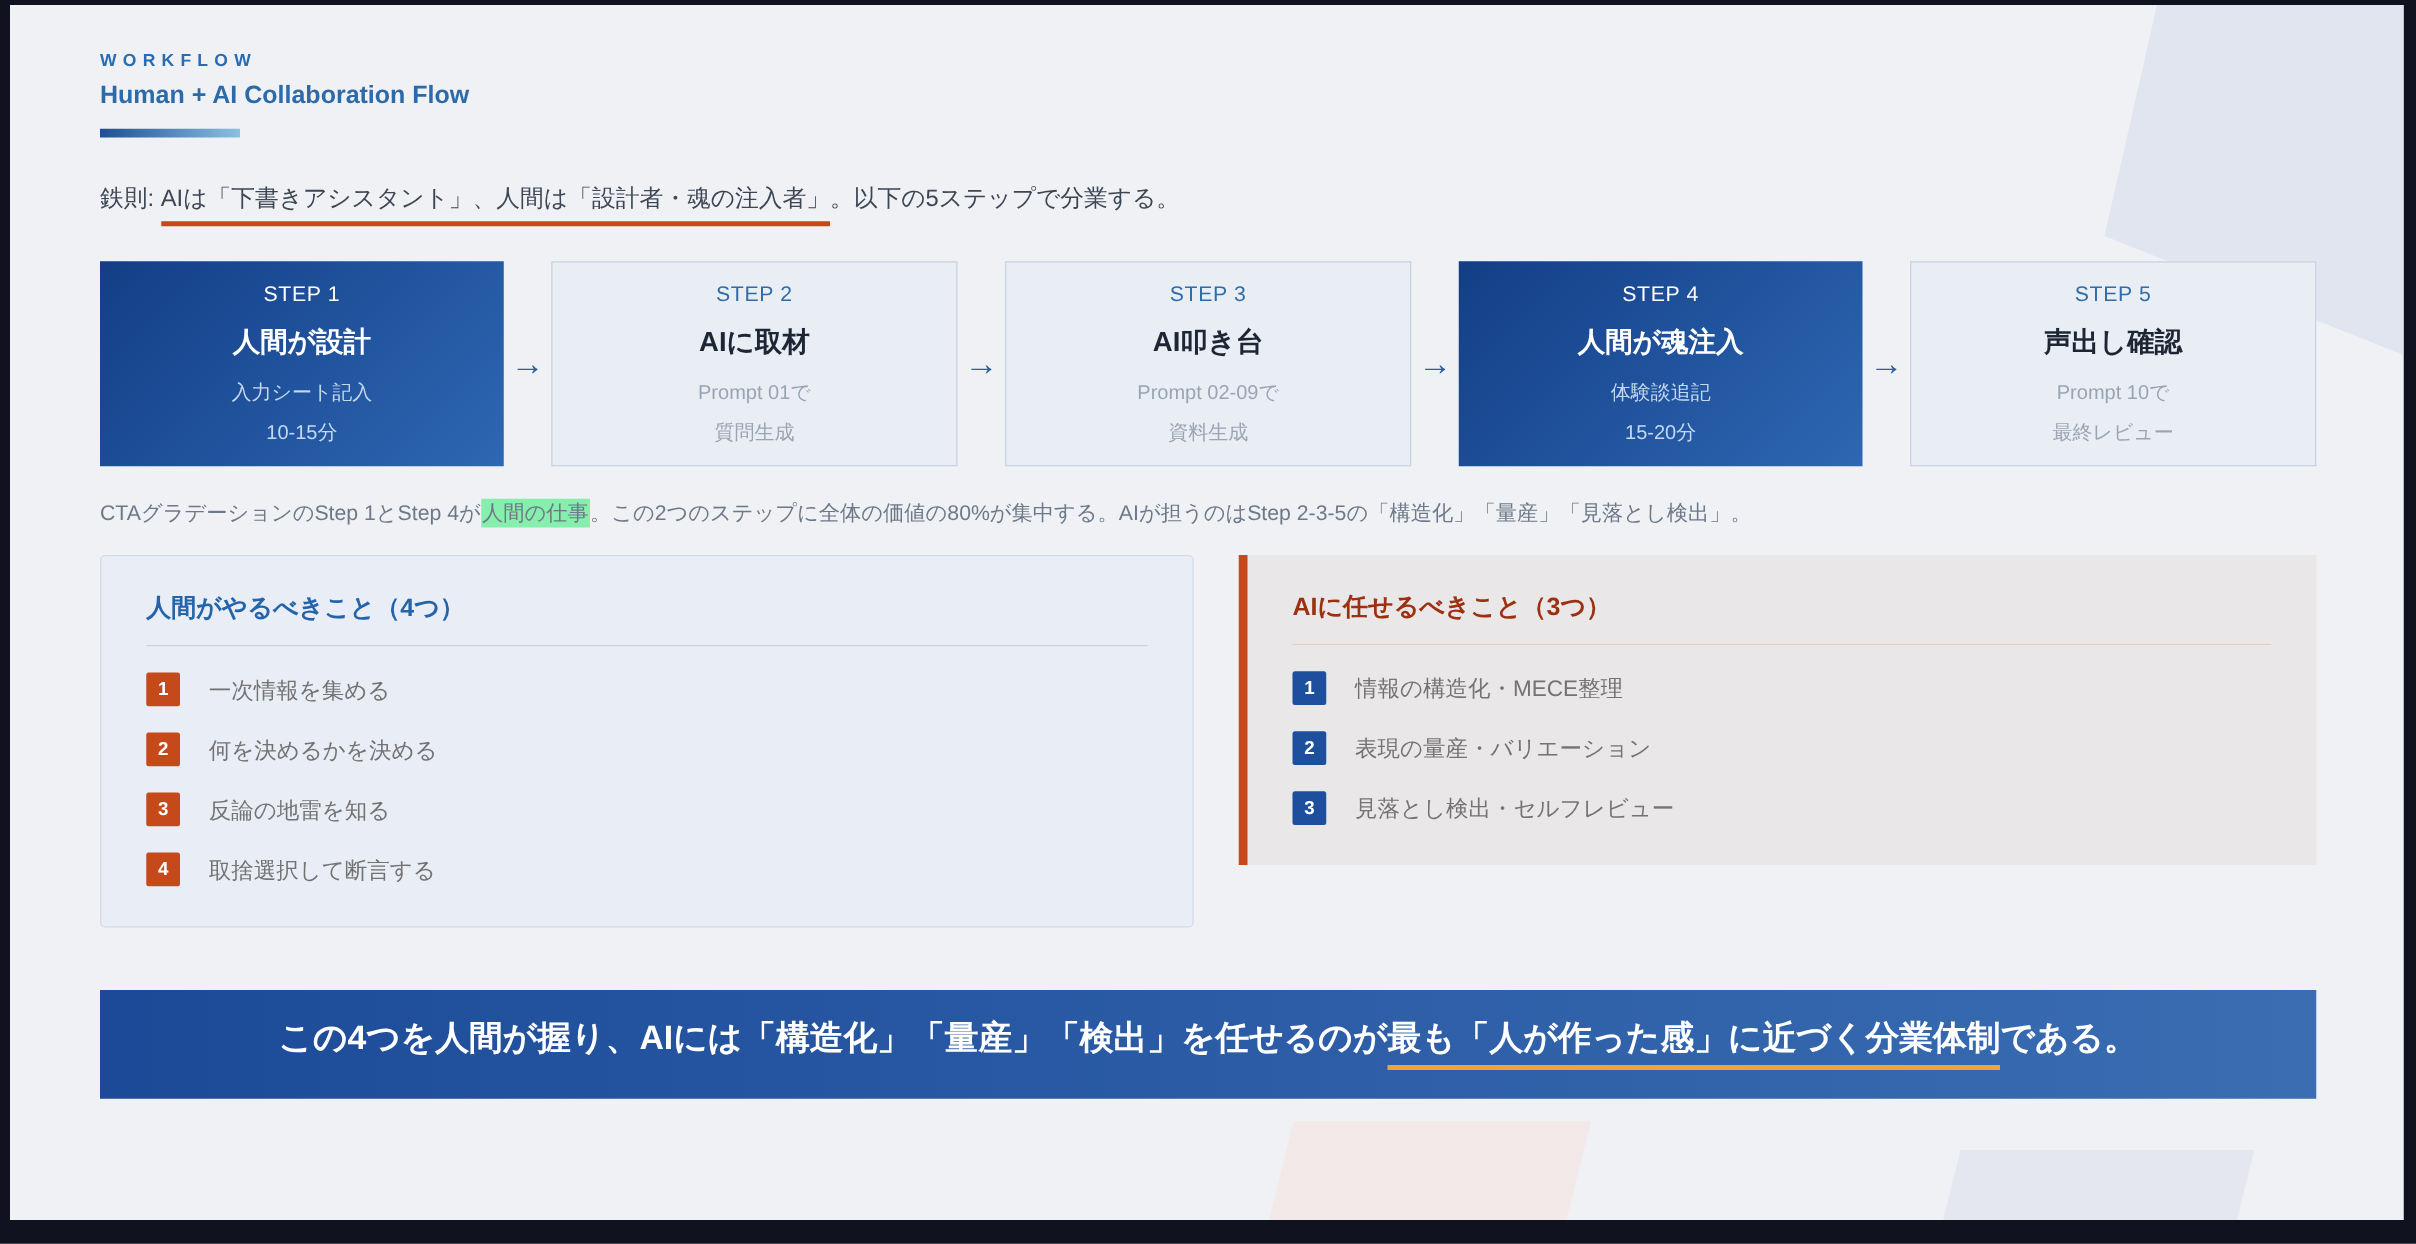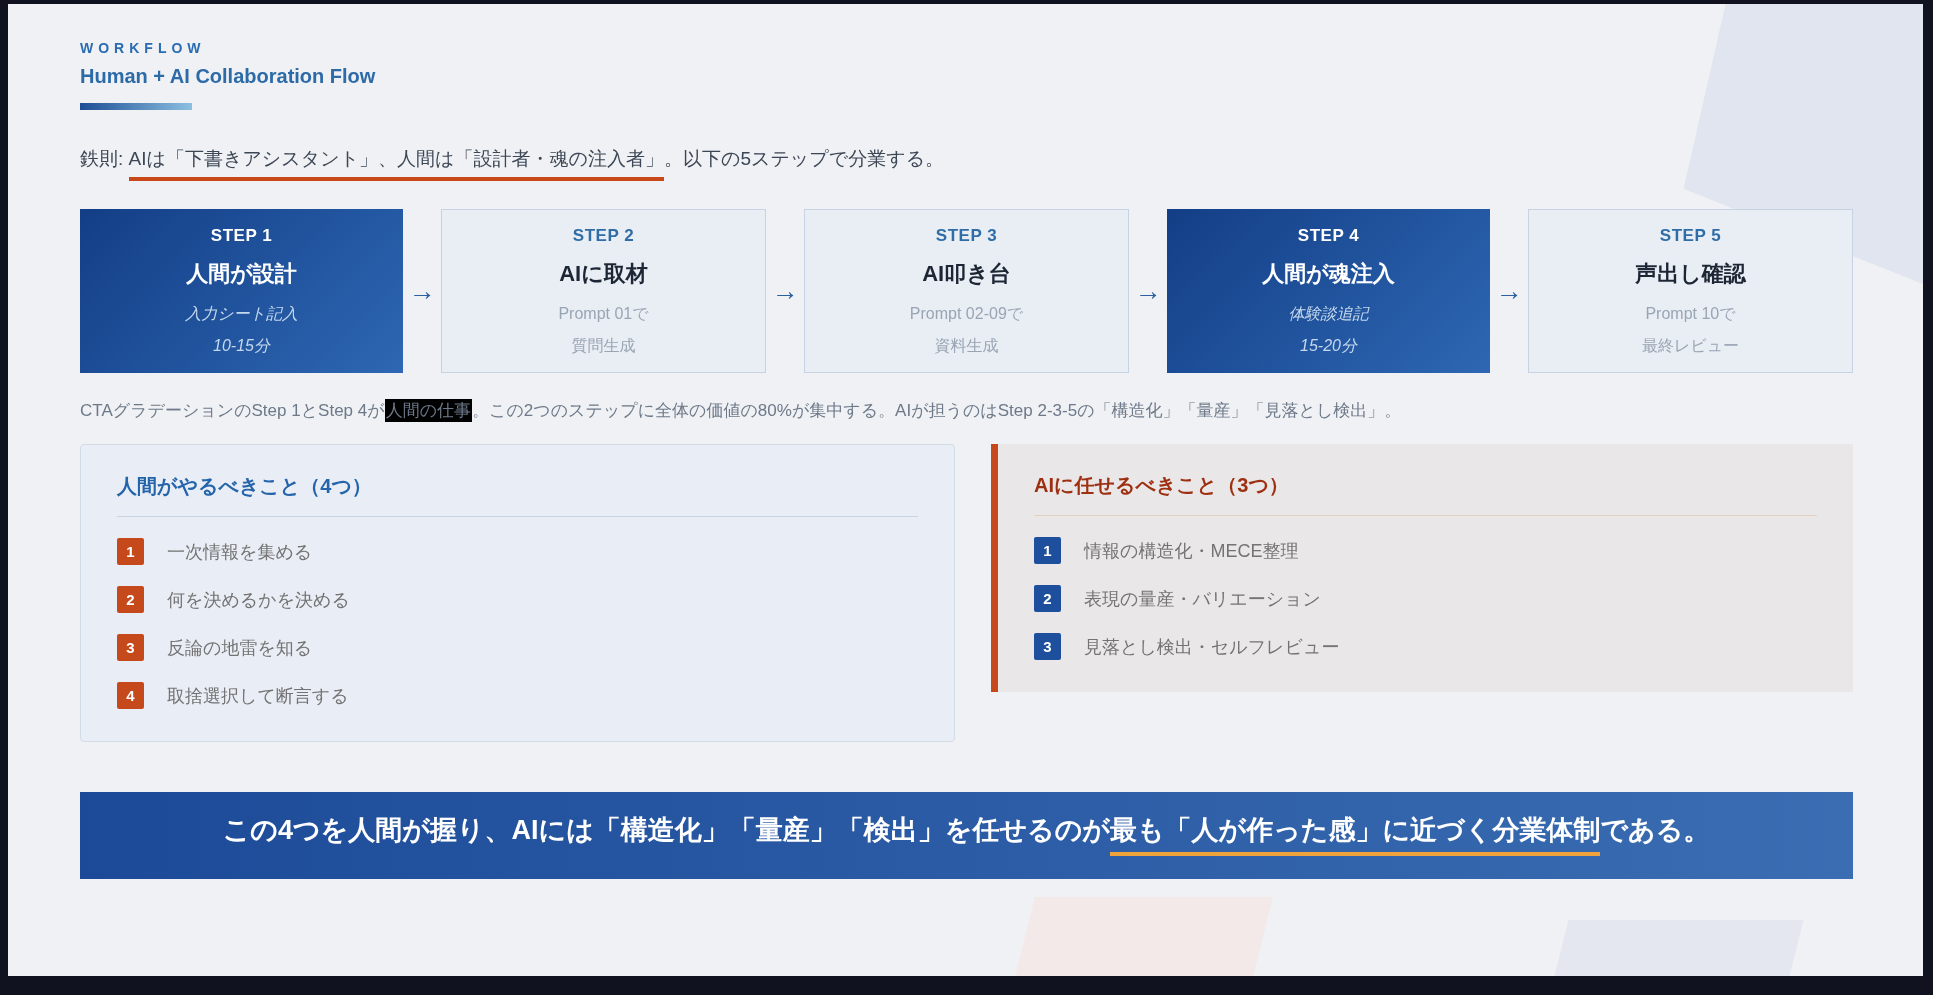--- a/index.html
+++ b/index.html
@@ -41,36 +41,36 @@
   
   .principle{margin-top:36px;font-size:19px;color:#3c4654;}
   .principle-underline{display:inline-block;padding-bottom:5px;border-bottom:4px solid #c9481a;}
 
   
   .steps-row{margin-top:28px;display:flex;align-items:stretch;}
   .step-card{flex:1;height:164px;display:flex;flex-direction:column;align-items:center;
     justify-content:center;text-align:center;box-sizing:border-box;}
   .step-card.light{background:#e9edf4;border:1px solid #c7d2e2;}
   .step-card.dark{background:linear-gradient(135deg,#133e86 0%,#2e67b3 100%);}
-  .step-label{font-size:17px;font-weight:bold;letter-spacing:.5px;}
+  .step-label{font-size:17px;font-weight:normal;letter-spacing:.5px;}
   .step-card.light .step-label{color:#2e6da8;}
   .step-card.dark .step-label{color:#ffffff;}
   .step-title{font-size:22px;font-weight:bold;margin-top:13px;}
   .step-card.light .step-title{color:#1d2634;}
   .step-card.dark .step-title{color:#ffffff;}
   .step-sub{font-size:16px;margin-top:11px;}
   .step-sub.first{margin-top:15px;}
   .step-card.light .step-sub{color:#9aa5b4;}
-  .step-card.dark .step-sub{color:#c5d8ee;font-style:italic;}
+  .step-card.dark .step-sub{color:#c5d8ee;}
   .flow-arrow{width:38px;display:flex;align-items:center;justify-content:center;
     color:#2b5f9f;font-size:27px;font-weight:bold;}
 
   
   .steps-caption{margin-top:26px;font-size:17px;color:#6d7989;}
-  .caption-highlight{background:#000000;padding:2px 1px;}
+  .caption-highlight{background:#86efac;padding:2px 1px;}
 
   
   .panels-row{margin-top:22px;display:flex;gap:36px;align-items:flex-start;}
   .panel{box-sizing:border-box;padding:28px 36px 32px;}
   .panel-human{width:875px;background:#e9edf5;border:1px solid #d2dbe8;border-radius:4px;}
   .panel-ai{flex:1;background:#eae7e8;border-left:7px solid #c6491c;}
   .panel-title{font-size:20px;font-weight:bold;}
   .panel-human .panel-title{color:#2464aa;}
   .panel-ai .panel-title{color:#9e3012;}
   .panel-divider{height:1px;margin-top:16px;}

